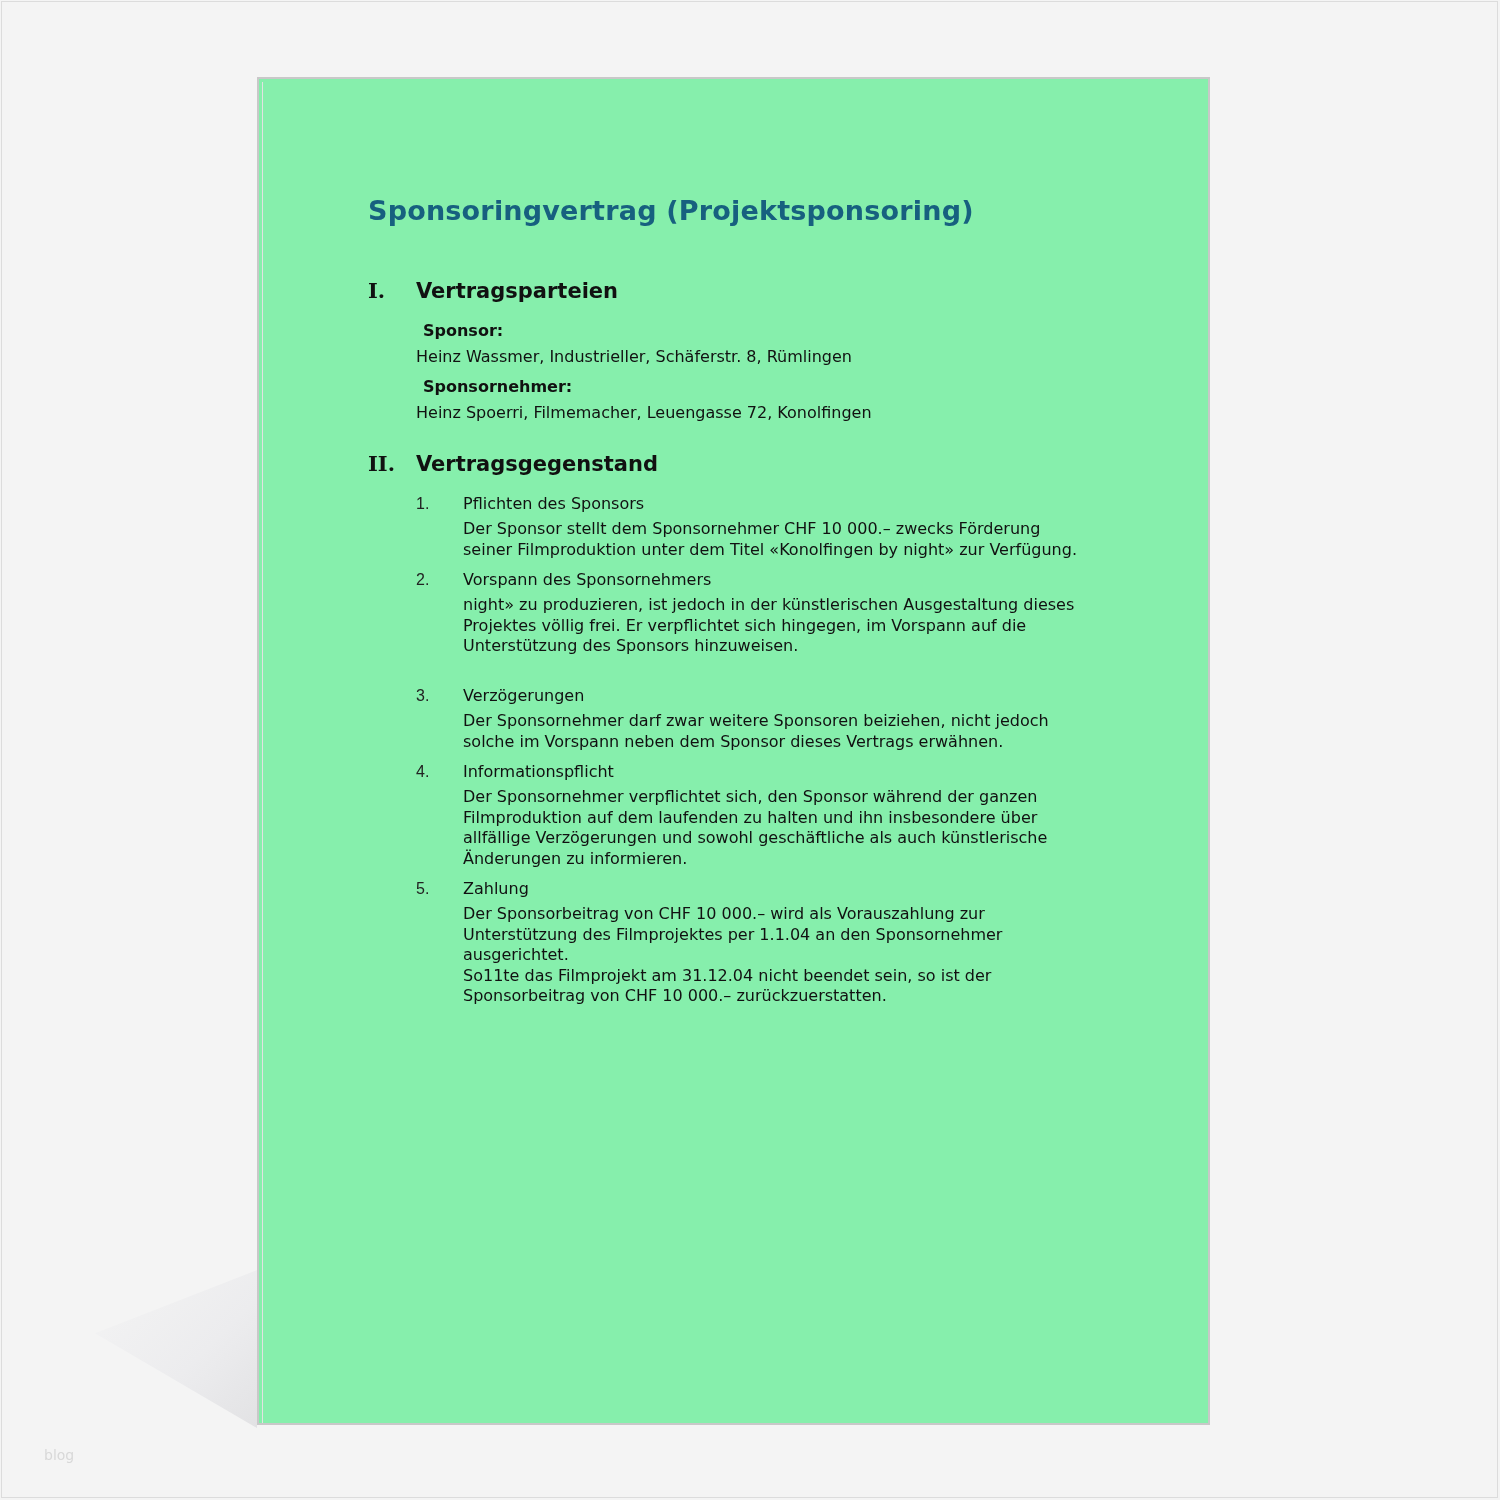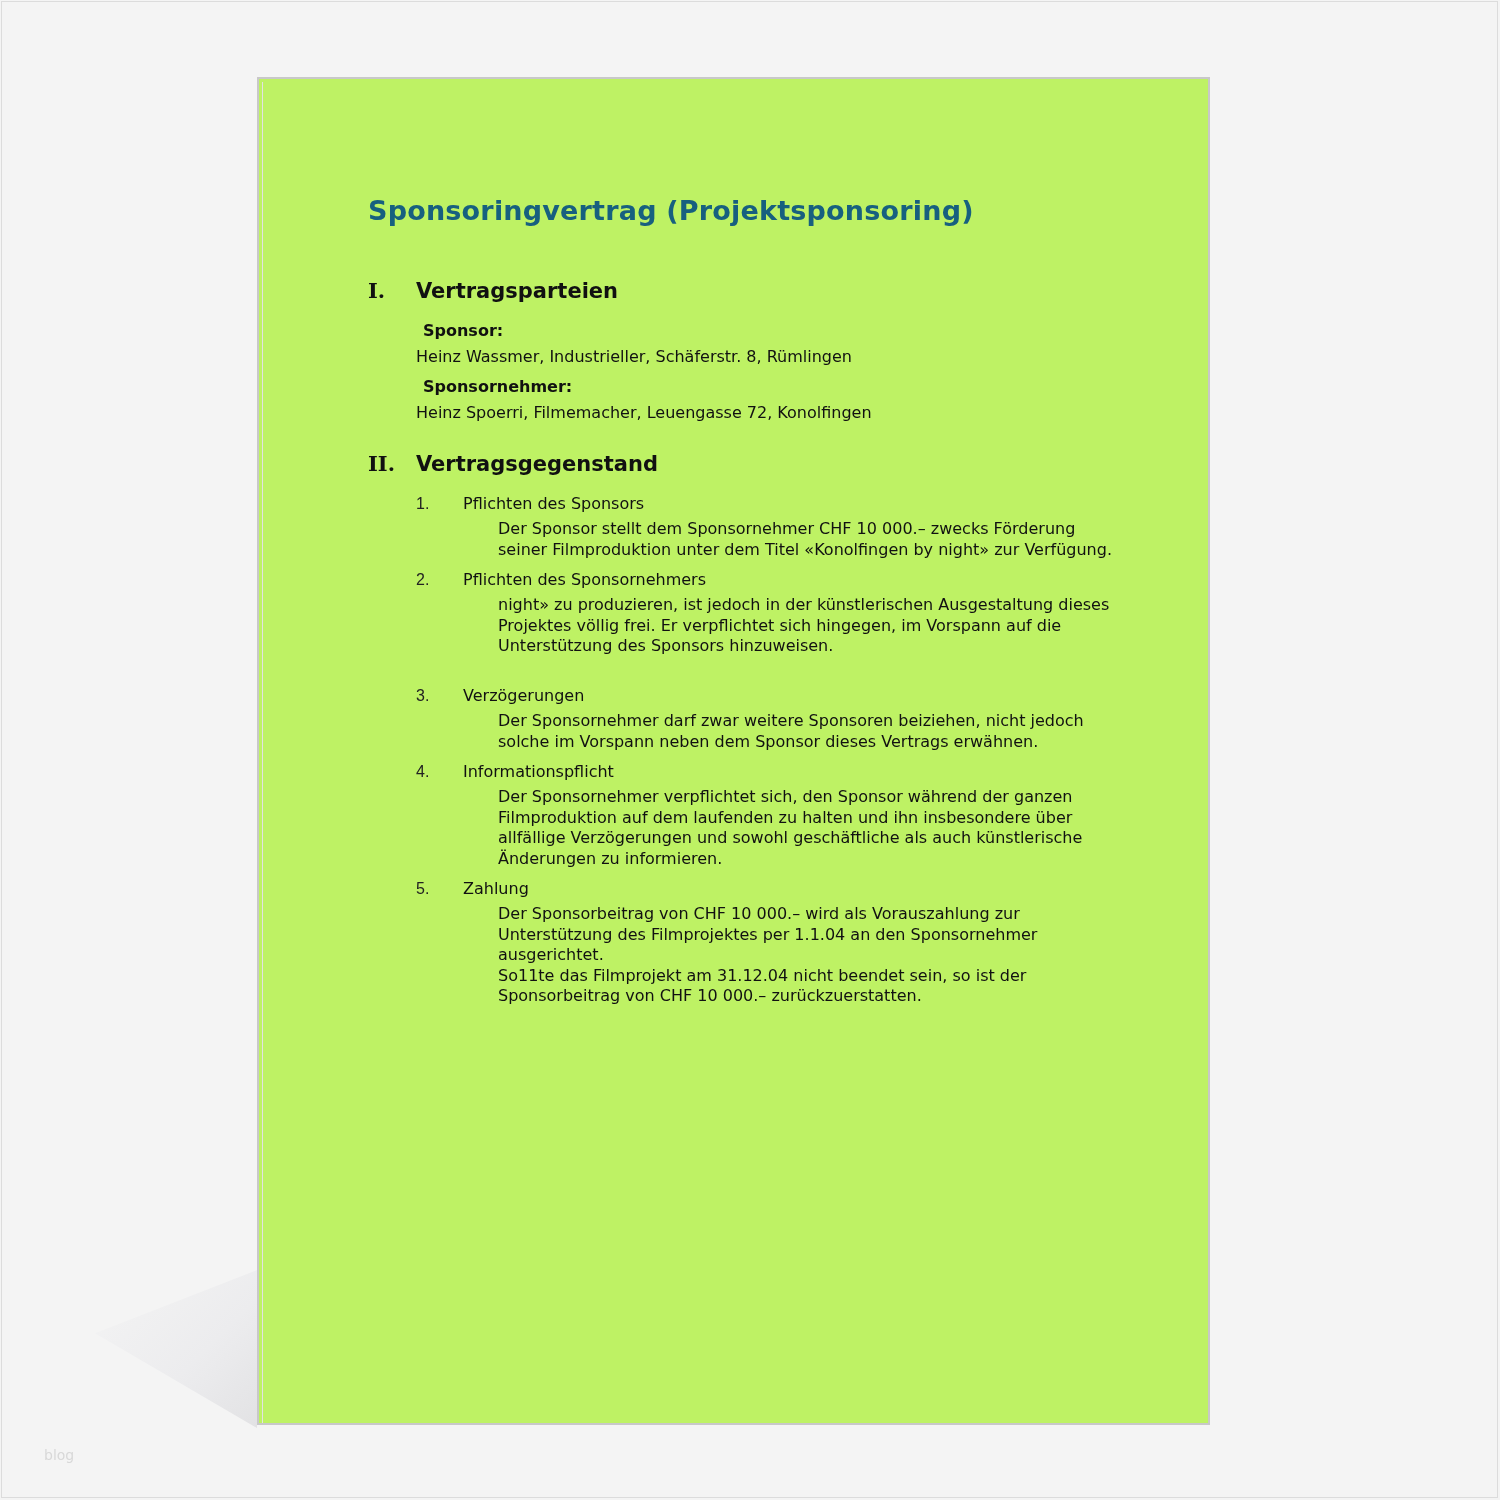--- a/index.html
+++ b/index.html
@@ -30,21 +30,21 @@
       height: 158px;
       background: linear-gradient(135deg, rgba(244,244,244,0) 0%, #ececee 60%, #e2e2e4 100%);
       clip-path: polygon(100% 0, 100% 100%, 0 40%);
     }
     .page {
       position: absolute;
       left: 257px;
       top: 77px;
       width: 953px;
       height: 1348px;
-      background: #bef264;
+      background: #86efac;
       border: 2px solid #c8c8c8;
       box-sizing: border-box;
     }
     .page::before {
       content: "";
       position: absolute;
       left: 3px; top: 3px; bottom: 0; width: 1px;
       background: #e2e2e2;
     }
     .title {
@@ -106,21 +106,20 @@
       line-height: 20px;
       white-space: nowrap;
     }
     .item .ibody {
       position: absolute;
       left: 47px;
       top: 25px;
       font-size: 16px;
       line-height: 20.5px;
       white-space: nowrap;
-      margin-left: 35px;
     }
     .item .ibody span { display: block; }
     .watermark {
       position: absolute;
       left: 44px;
       top: 1447px;
       font-size: 14px;
       color: #d8d8d8;
     }
   </style>
@@ -156,21 +155,21 @@
     <span class="inum">1.</span>
     <span class="ihead">Pflichten des Sponsors</span>
     <div class="ibody">
       <span>Der Sponsor stellt dem Sponsornehmer CHF 10 000.– zwecks Förderung</span>
       <span>seiner Filmproduktion unter dem Titel «Konolfingen by night» zur Verfügung.</span>
     </div>
   </div>
 
   <div class="item" style="top:491px;">
     <span class="inum">2.</span>
-    <span class="ihead">Pflichten des Sponsornehmers</span>
+    <span class="ihead">Vorspann des Sponsornehmers</span>
     <div class="ibody">
       <span>night» zu produzieren, ist jedoch in der künstlerischen Ausgestaltung dieses</span>
       <span>Projektes völlig frei. Er verpflichtet sich hingegen, im Vorspann auf die</span>
       <span>Unterstützung des Sponsors hinzuweisen.</span>
     </div>
   </div>
 
   <div class="item" style="top:607px;">
     <span class="inum">3.</span>
     <span class="ihead">Verzögerungen</span>

